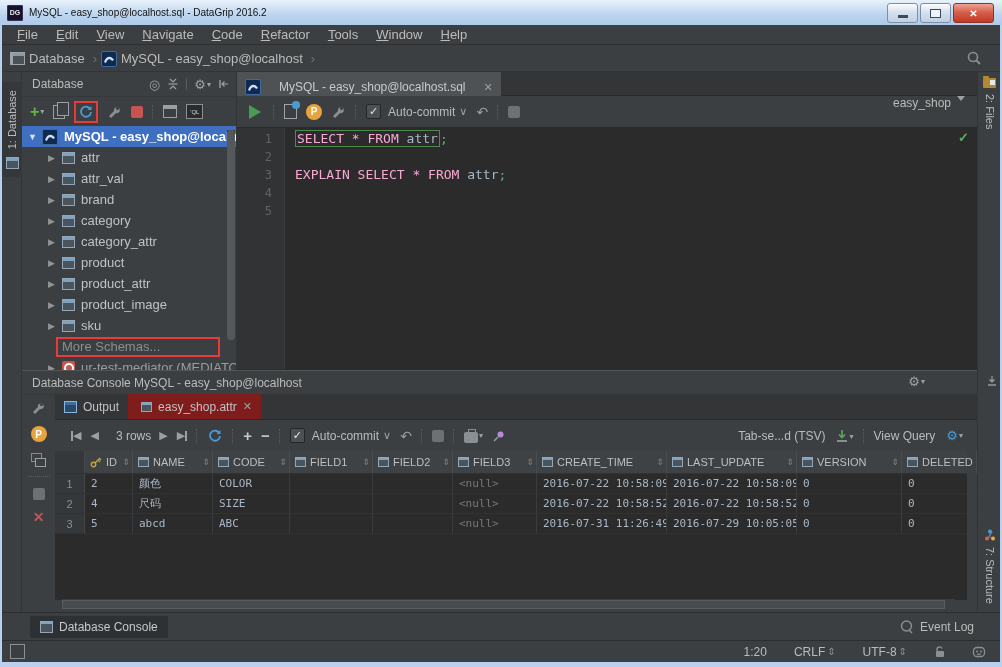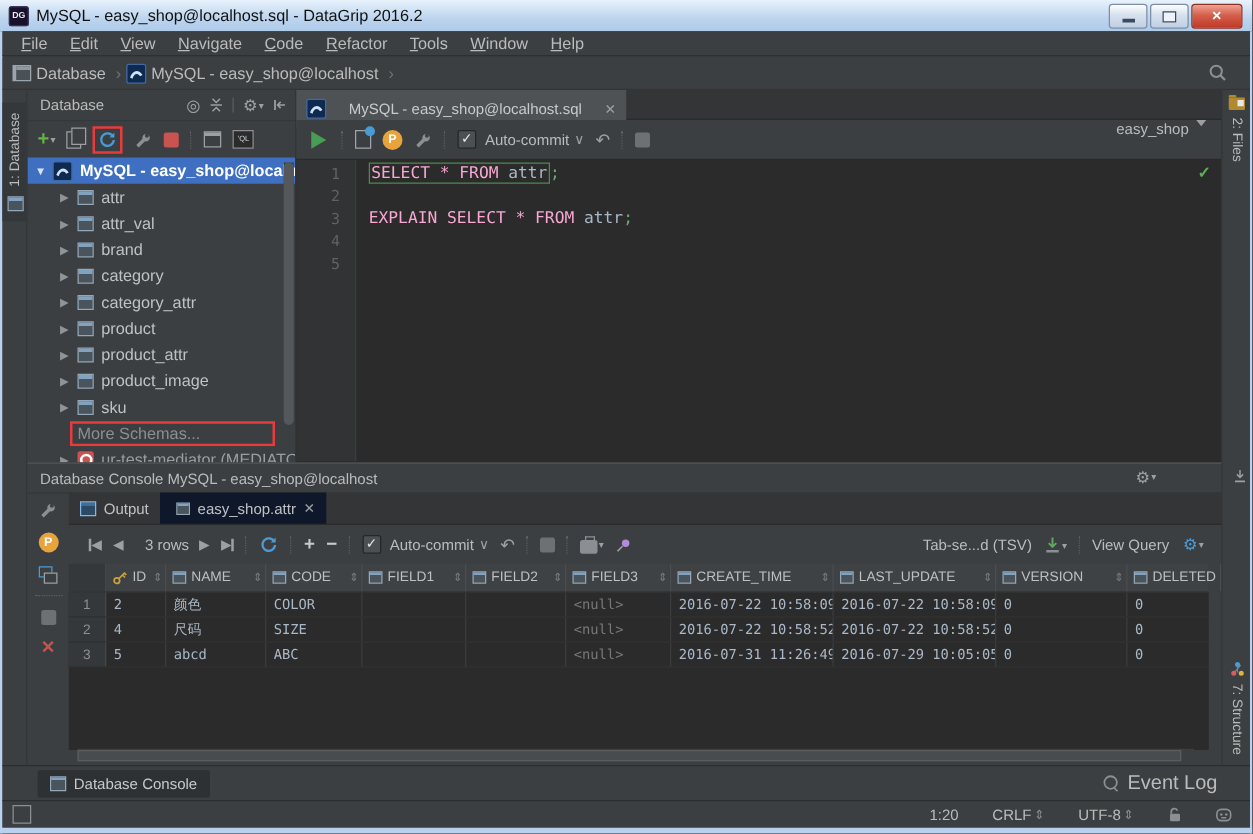--- a/index.html
+++ b/index.html
@@ -4,21 +4,21 @@
 <style>
   html,body{margin:0;padding:0;background:#555;}
   #window{position:relative;width:1002px;height:667px;background:#3c3f41;overflow:hidden;
     font-family:"Liberation Sans",sans-serif;color:#bbbbbb;font-size:12px;-webkit-font-smoothing:antialiased;}
   
   .titlebar{position:absolute;left:0;top:0;width:1002px;height:25px;
     background:linear-gradient(#e8f2fc,#bcd4ee 60%,#aecbea);display:flex;align-items:center;color:#1a1a1a;}
   .dg-icon{width:16px;height:16px;margin:0 6px 0 7px;background:#17112b;border-radius:2px;
     color:#e9e9ee;font-size:7px;font-weight:bold;display:flex;align-items:center;justify-content:center;
     box-shadow:inset 0 0 0 1px #3a2f5a;}
-  .title-text{font-size:13px;color:#111;}
+  .title-text{font-size:10px;color:#111;}
   .win-btns{position:absolute;right:8px;top:3px;display:flex;gap:2px;}
   .win-btn{width:29px;height:18px;border:1px solid #7e8fa5;border-radius:3px;
     background:linear-gradient(#fdfeff,#d6e1ee 45%,#c0cfe2);display:flex;align-items:center;justify-content:center;
     font-size:9px;color:#3b4a5e;}
   .win-btn.close{width:39px;border-color:#8e3226;background:linear-gradient(#f0a394,#d4604c 45%,#c03a26);color:#fff;font-weight:bold;font-size:10px;}
   .max-glyph{width:9px;height:7px;border:1px solid #3b4a5e;background:#eef3f9;}
   .min-glyph{width:10px;height:3px;background:#3b4a5e;margin-top:6px;}
   
   .edge-l{position:absolute;left:0;top:25px;width:2px;height:642px;background:#b9d1ee;}
   .edge-r{position:absolute;right:0;top:25px;width:2px;height:642px;background:#b9d1ee;}
@@ -121,21 +121,21 @@
   .cp-gear{position:absolute;right:52px;top:3px;}
   .cp-left{position:absolute;left:0;top:23px;width:33px;height:219px;display:flex;flex-direction:column;align-items:center;padding-top:6px;gap:11px;box-sizing:border-box;}
   .cmp-ic{width:15px;height:12px;position:relative;}
   .cmp-ic i{position:absolute;width:9px;height:7px;border:1px solid #9ca0a2;background:#3c3f41;display:block;}
   .cmp-ic i:first-child{left:0;top:0;border-color:#4a9bd5;}
   .cmp-ic i:last-child{right:0;bottom:-2px;}
   .hdot-sep{width:22px;border-top:1px dotted #5a5d5f;height:0;}
   .red-x{color:#c75450;font-weight:bold;font-size:14px;line-height:12px;}
   .cp-tabs{position:absolute;left:33px;top:23px;right:0;height:26px;background:#333537;display:flex;border-bottom:1px solid #282a2c;box-sizing:border-box;}
   .cp-tab{display:flex;align-items:center;gap:6px;padding:0 9px;font-size:12px;color:#c0c2c4;}
-  .cp-tab.active{background:#0f172a;padding-left:13px;}
+  .cp-tab.active{background:#7f1d1d;padding-left:13px;}
   .out-ic{width:13px;height:12px;border:1px solid #87b7e0;background:linear-gradient(#3c6e9e 0 3px,#2b4a66 3px);box-sizing:border-box;}
   .cp-toolbar{position:absolute;left:33px;top:49px;right:0;height:31px;display:flex;align-items:center;padding-left:16px;}
   .navtri{color:#9ca0a2;font-size:11px;display:inline-flex;align-items:center;}
   .navtri .bar{width:2px;height:10px;background:#9ca0a2;display:inline-block;}
   .rows-lbl{font-size:12px;color:#bbbbbb;margin:0 8px;}
   .pm{color:#c7c9cb;font-size:15px;font-weight:bold;line-height:14px;}
   .commit-ic{width:14px;height:11px;background:#8a8f93;border-radius:2px;position:relative;margin-top:3px;}
   .commit-ic:before{content:"";position:absolute;left:4px;top:-3px;width:6px;height:3px;border:1px solid #8a8f93;border-bottom:none;}
   .cp-right{margin-left:auto;display:flex;align-items:flex-end;padding-right:14px;gap:9px;}
   .fmt-lbl,.vq-lbl{font-size:12px;color:#bbbbbb;}
@@ -164,21 +164,21 @@
   .ghead>:nth-child(11),.grow>:nth-child(11){width:75px;flex:none;}
   .grid-empty{height:66px;background:#2b2b2b;}
   .hscroll{position:absolute;left:40px;right:22px;top:228px;height:11px;background:#3c3f41;}
   .hthumb{position:absolute;left:0;top:1px;right:10px;height:9px;background:#494c4e;border:1px solid #5a5d5f;box-sizing:border-box;}
   .hide-console{position:absolute;left:986px;top:375px;}
   
   .twbar{position:absolute;left:2px;top:612px;width:998px;height:28px;background:#3c3f41;border-top:1px solid #2b2d2f;box-sizing:border-box;display:flex;align-items:center;}
   .twbtn{margin-left:28px;height:22px;display:flex;align-items:center;gap:6px;background:#2e3133;padding:0 10px;border-radius:2px;}
   .twbtn .lbl{font-size:12px;color:#c7c9cb;}
   .eventlog{margin-left:auto;margin-right:26px;display:flex;align-items:center;gap:6px;}
-  .eventlog .lbl{font-size:16px;color:#bbbbbb;}
+  .eventlog .lbl{font-size:12px;color:#bbbbbb;}
   .statusbar{position:absolute;left:2px;top:640px;width:998px;height:22px;background:#3c3f41;border-top:1px solid #2b2d2f;box-sizing:border-box;display:flex;align-items:center;}
   .sb-sq{width:13px;height:13px;border:1px solid #8a8f93;margin-left:8px;}
   .sb-right{margin-left:auto;display:flex;align-items:center;gap:27px;margin-right:14px;}
   .sb-item{font-size:12px;color:#bbbbbb;display:flex;align-items:center;gap:2px;}
   .updn{font-size:10px;color:#8a8f93;}
   svg{display:block;}
 </style>
 </head>
 <body>
 

